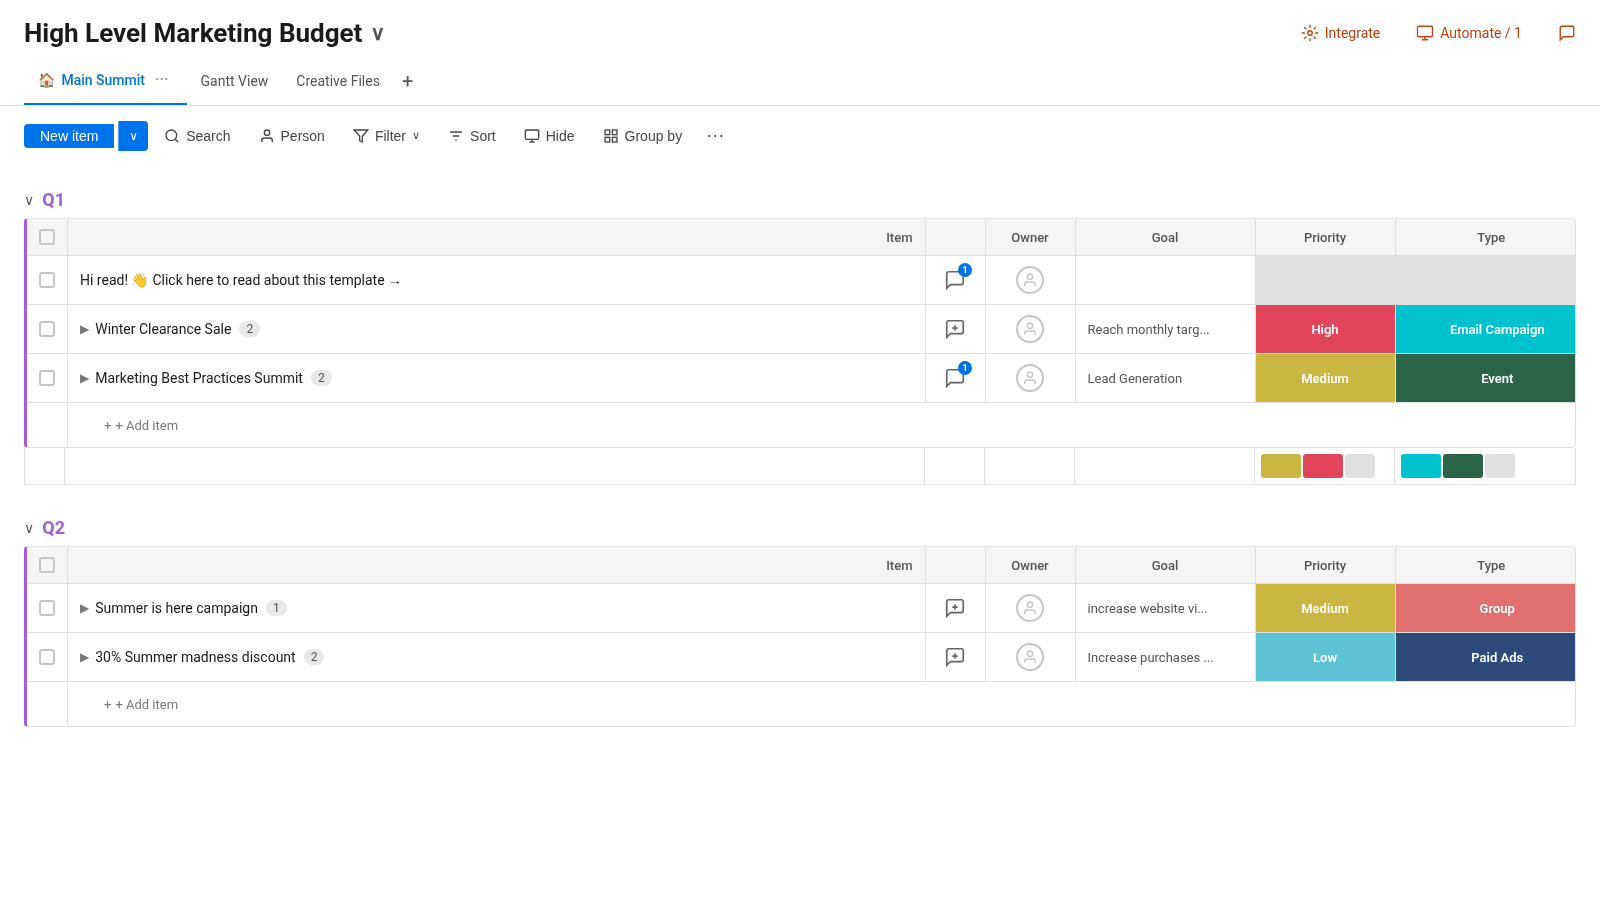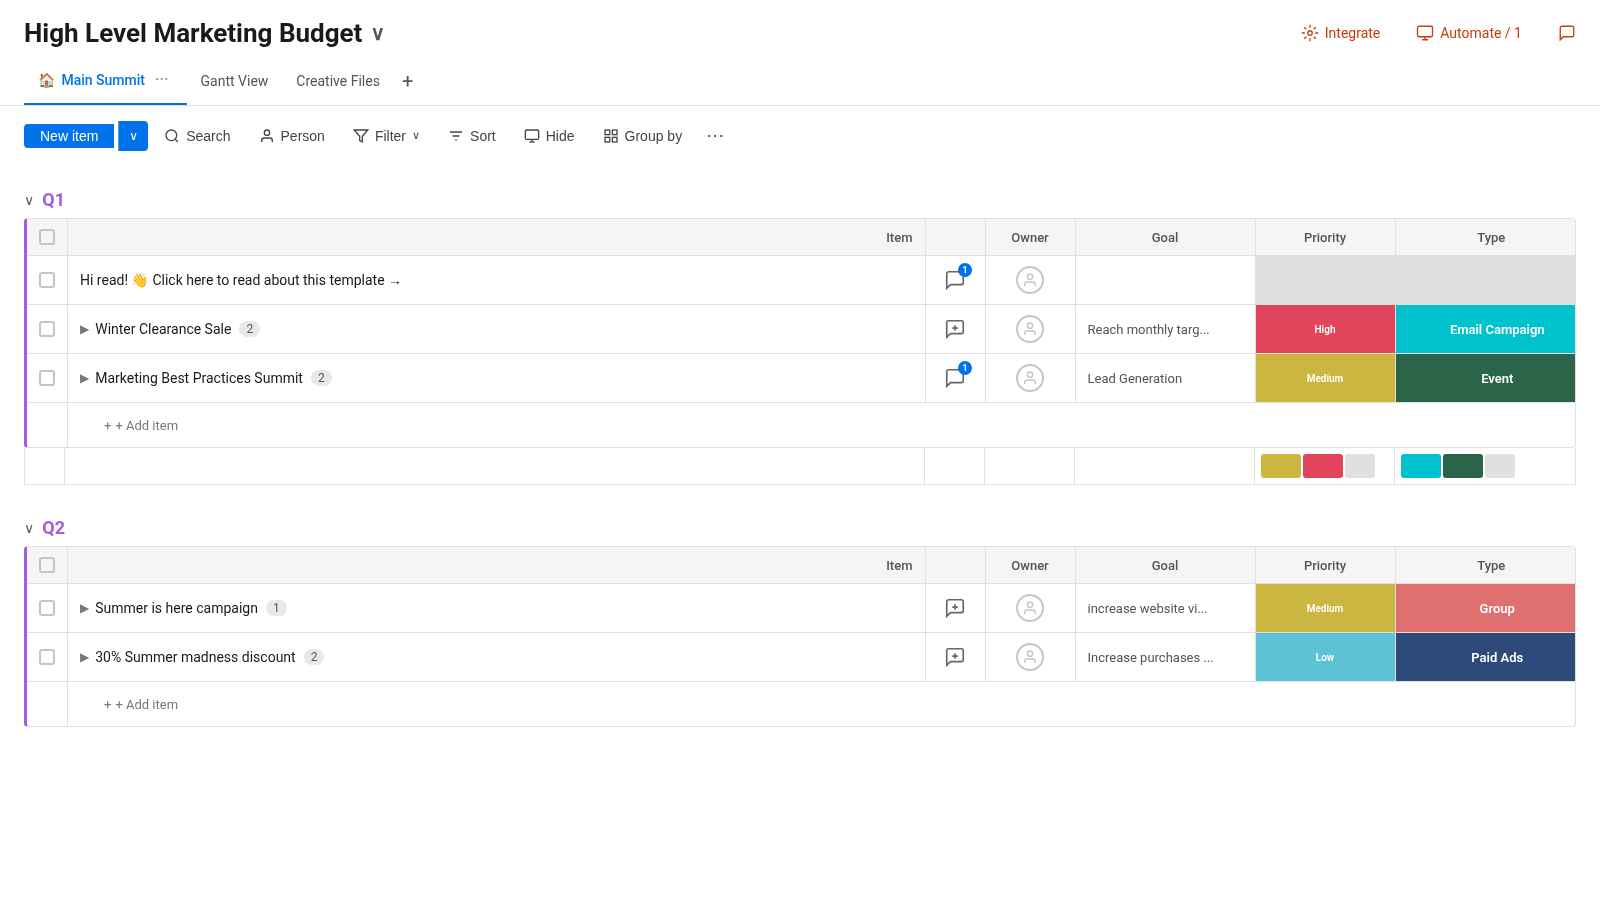--- a/index.html
+++ b/index.html
@@ -72,21 +72,21 @@
     .col-checkbox { width: 40px; }
     .col-item { min-width: 400px; }
     .col-chat { width: 60px; }
     .col-owner { width: 90px; }
     .col-goal { width: 180px; }
     .col-priority { width: 140px; }
     .col-type { width: 180px; }
 
     .q2-section { margin-top: 24px; }
 
-    .priority-tag { display: inline-block; padding: 6px 16px; width: 100%; text-align: center; font-weight: 600; font-size: 10px; }
+    .priority-tag { display: inline-block; padding: 6px 16px; width: 100%; text-align: center; font-weight: 600; font-size: 13px; }
     .type-tag { display: inline-block; padding: 6px 0; width: 100%; text-align: center; font-weight: 600; font-size: 13px; }
   </style>
 </head>
 <body>
 
 <div class="app-header">
   <div class="app-title">
     <span>High Level Marketing Budget</span>
     <span class="app-title-chevron">∨</span>
   </div>

